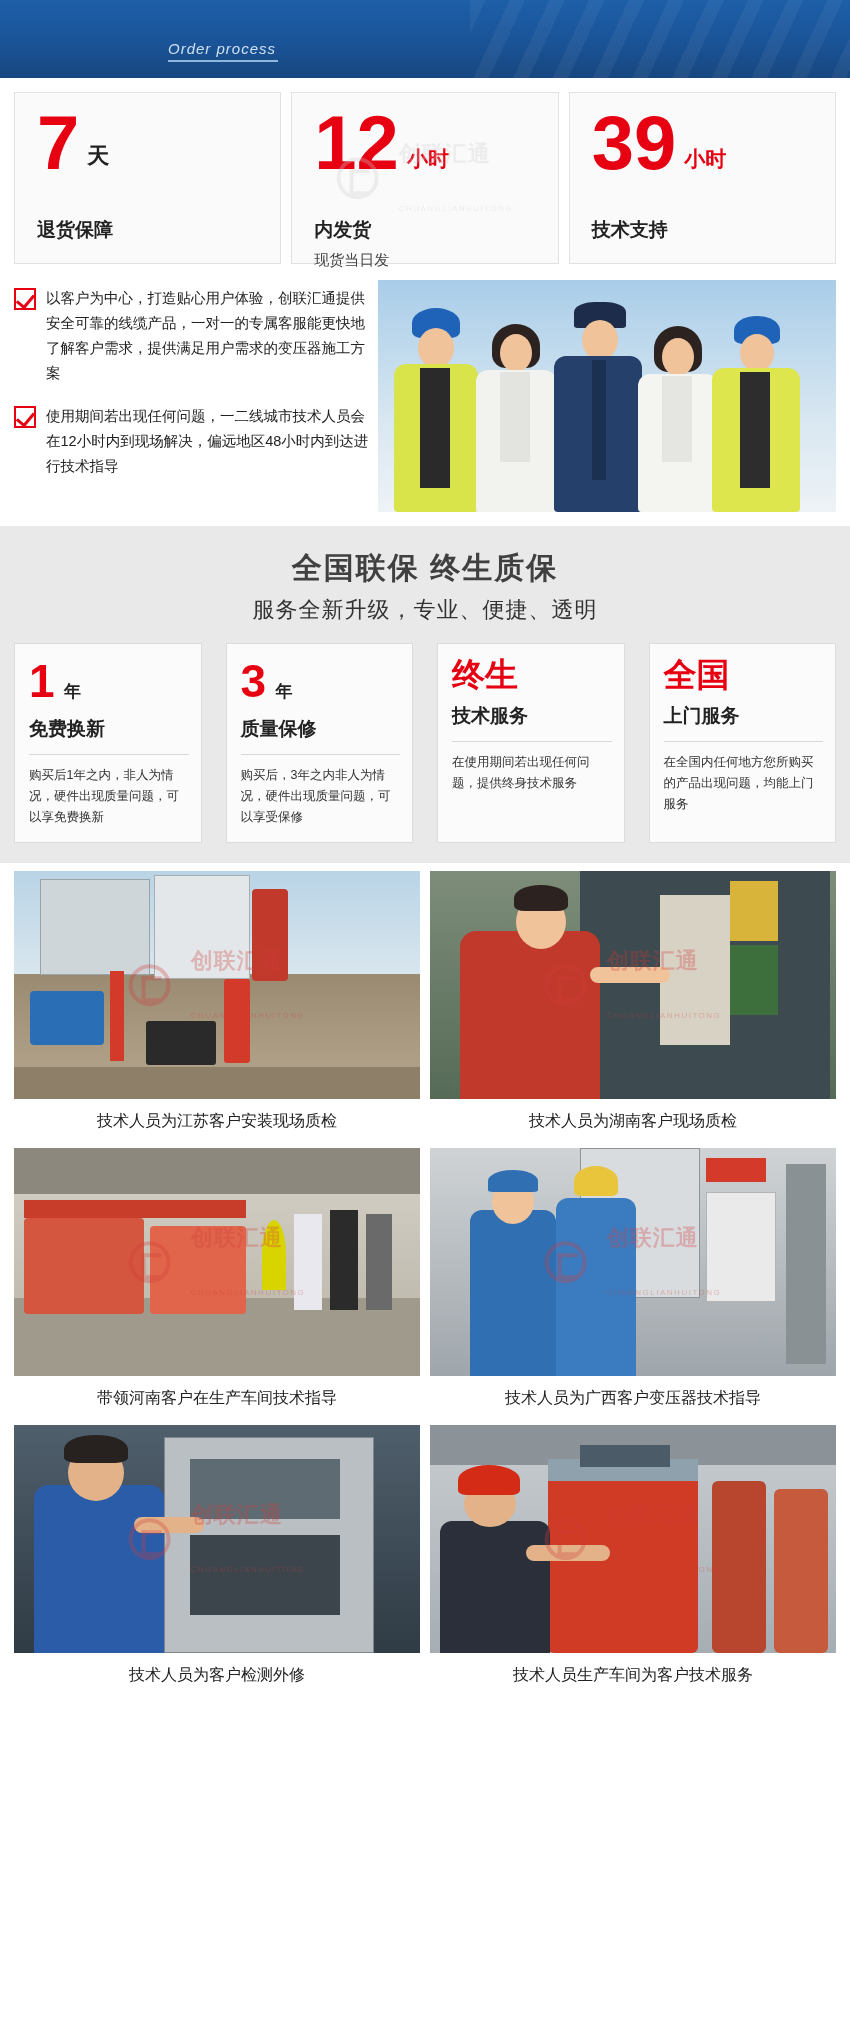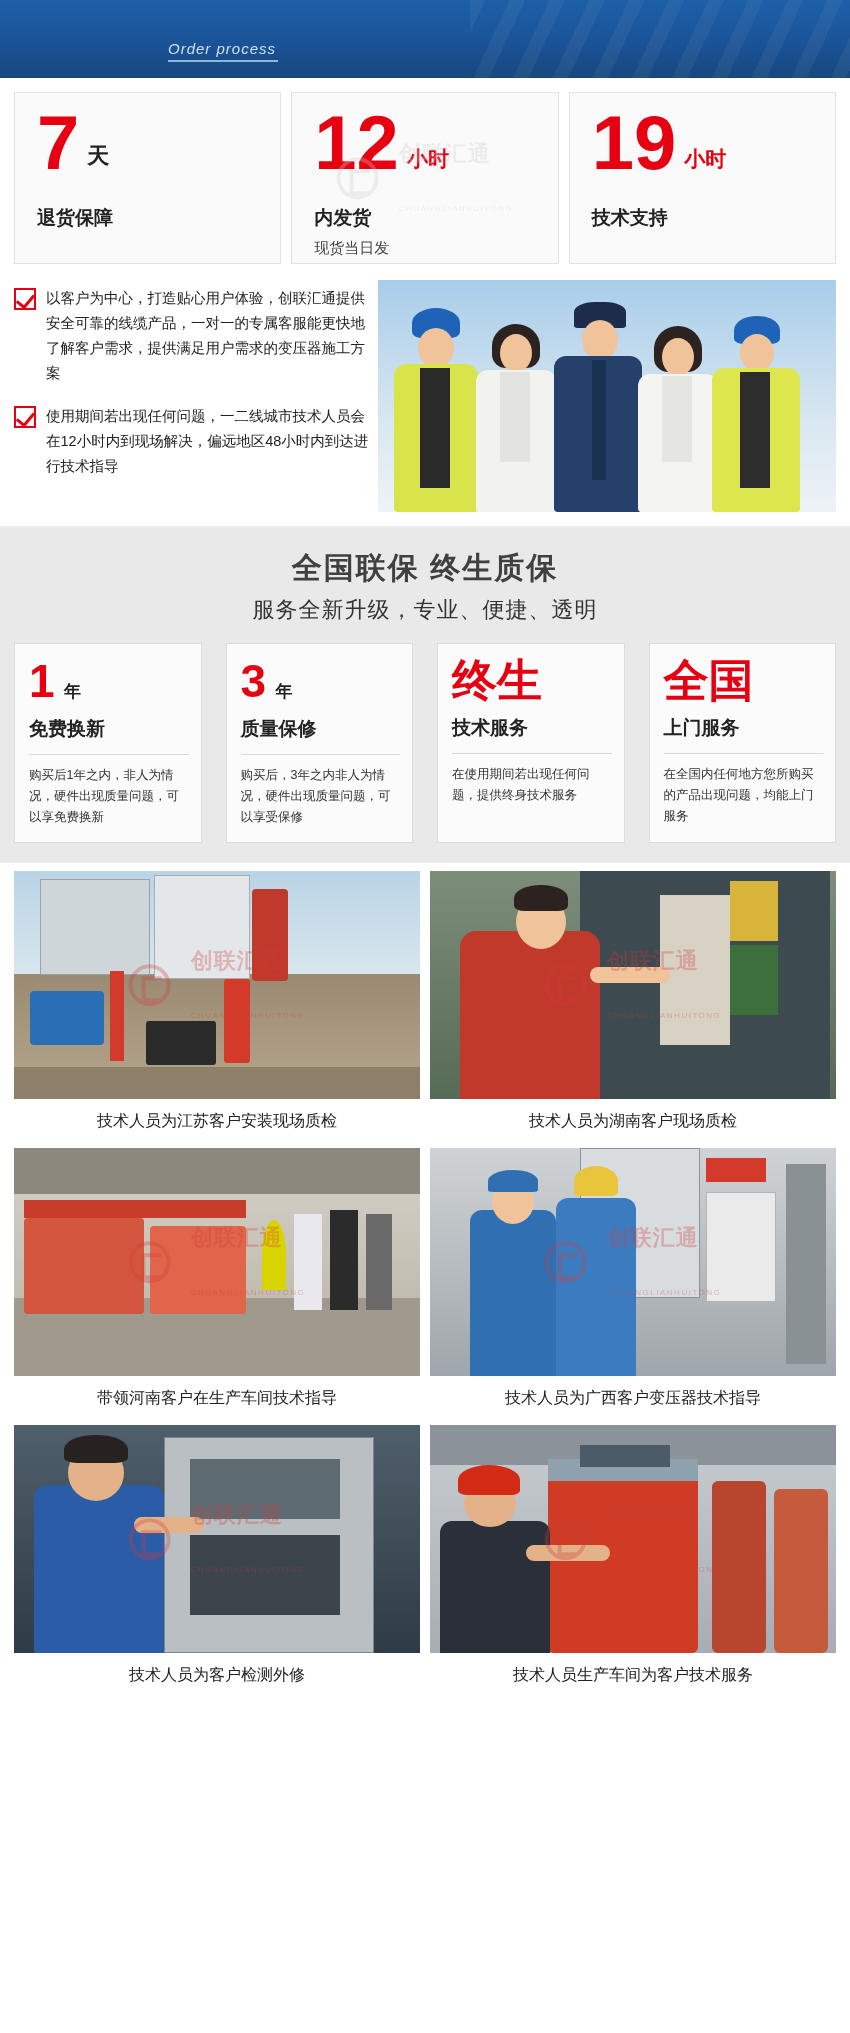--- a/index.html
+++ b/index.html
@@ -80,21 +80,21 @@
   }
   .unit {
     font-size: 22px;
     color: #222;
     margin-left: 8px;
     margin-top: 34px;
     font-weight: bold;
   }
   .unit.red { color: #e60012; font-size: 21px; margin-top: 38px;}
   .numdesc {
-    margin-top: 26px;
+    margin-top: 38px;
     font-size: 19px;
     color: #222;
     font-weight: bold;
   }
   .numdesc2 {
     margin-top: 8px;
     font-size: 15px;
     color: #444;
   }
 
@@ -174,21 +174,21 @@
     padding: 14px 12px 14px 14px;
     min-height: 176px;
   }
   .wnum {
     font-size: 46px;
     font-weight: bold;
     color: #e60012;
     line-height: 1;
     display: inline-block;
   }
-  .wnum.small { font-size: 45px; }
+  .wnum.small { font-size: 33px; }
   .wunit {
     font-size: 17px;
     color: #222;
     font-weight: bold;
     margin-left: 5px;
   }
   .wlabel {
     font-size: 19px;
     font-weight: bold;
     color: #222;
@@ -294,21 +294,21 @@
       <div class="numrow">
         <span class="bignum">12</span>
         <span class="unit red">小时</span>
       </div>
       <div class="numdesc">内发货</div>
       <div class="numdesc2">现货当日发</div>
     </div>
 
     <div class="numcard">
       <div class="numrow">
-        <span class="bignum">19</span>
+        <span class="bignum">39</span>
         <span class="unit red">小时</span>
       </div>
       <div class="numdesc">技术支持</div>
       <div class="numdesc2"></div>
     </div>
 
   </div>
 
   <div class="checkzone">
     <div class="checklist">

